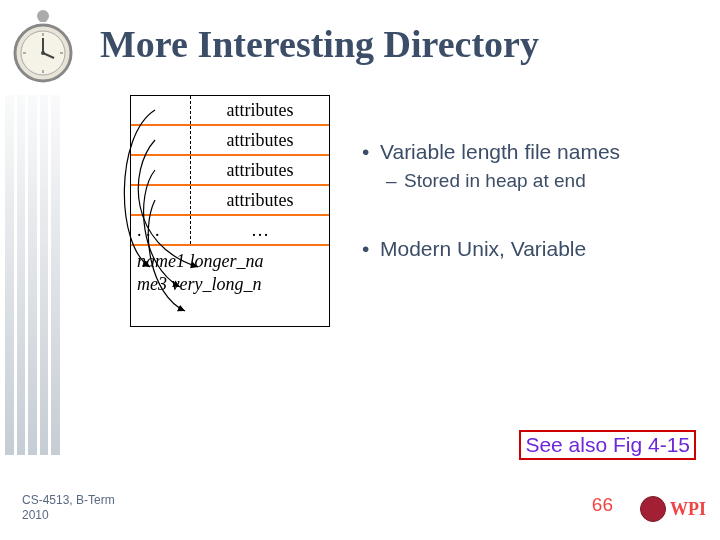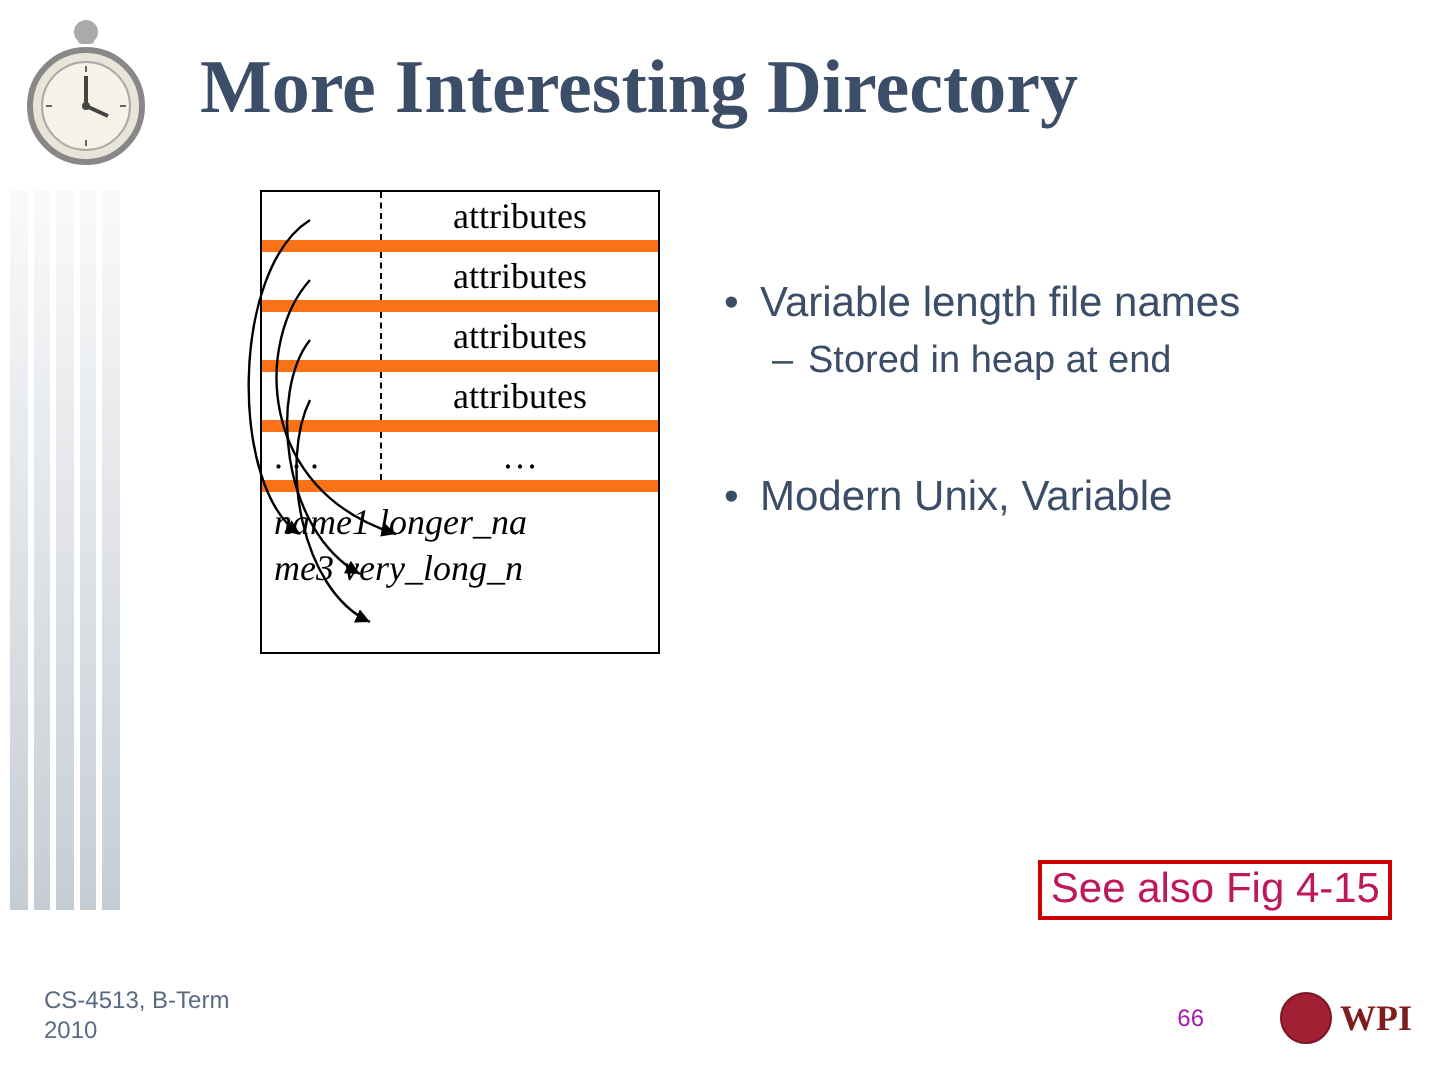--- a/index.html
+++ b/index.html
@@ -57,21 +57,21 @@
   .dir-table {
     position: absolute;
     left: 50px;
     top: 0;
     width: 200px;
     border: 1px solid black;
   }
   .dir-row {
     display: flex;
     height: 30px;
-    border-bottom: 6px solid #f97316;
+    border-bottom: 2px solid #f97316;
   }
   .dir-row:last-child { }
   .dir-cell-left {
     width: 60px;
     border-right: 1px dashed black;
     display: flex;
     align-items: center;
     justify-content: flex-start;
     padding-left: 6px;
     font-family: "Times New Roman", serif;
@@ -110,21 +110,21 @@
   }
   .bullets ul { list-style: none; }
   .bullets .l1 { margin-bottom: 2px; padding-left: 20px; position: relative; margin-top: 41px; }
   .bullets .l1::before { content: "•"; position: absolute; left: 2px; }
   .bullets .l2 { margin-bottom: 2px; padding-left: 44px; position: relative; font-size: 19px; }
   .bullets .l2::before { content: "–"; position: absolute; left: 26px; }
   .see-also {
     position: absolute;
     right: 24px;
     top: 430px;
-    color: #be185d;
+    color: #6d28d9;
     font-size: 21px;
     border: 2px solid #cc0000;
     padding: 1px 4px;
   }
   .footer {
     position: absolute;
     bottom: 12px;
     left: 0;
     right: 0;
     height: 40px;
@@ -141,43 +141,43 @@
     position: absolute;
     left: 0;
     right: 0;
     bottom: 12px;
     text-align: center;
     color: #5a6a82;
     font-size: 13px;
   }
   .footer-pagenum {
     position: absolute;
-    right: 118px;
+    right: 107px;
     bottom: 12px;
-    color: #a21caf;
-    font-size: 12px;
+    color: #ef4444;
+    font-size: 19px;
   }
   .footer-logo {
     position: absolute;
     right: 14px;
     bottom: 6px;
     display: flex;
     align-items: center;
     gap: 4px;
   }
   .wpi-seal {
     width: 26px;
     height: 26px;
     border-radius: 50%;
     background: #a31f34;
     border: 1px solid #7a1727;
   }
   .wpi-text {
     font-weight: bold;
-    color: #7f1d1d;
+    color: #ef4444;
     font-size: 18px;
     font-family: "Times New Roman", serif;
   }
 </style>
 </head>
 <body>
 
 <div class="watch-icon">
   <svg viewBox="0 0 70 80">
     <circle cx="35" cy="45" r="28" fill="#e8e4d8" stroke="#888" stroke-width="3"></circle>

